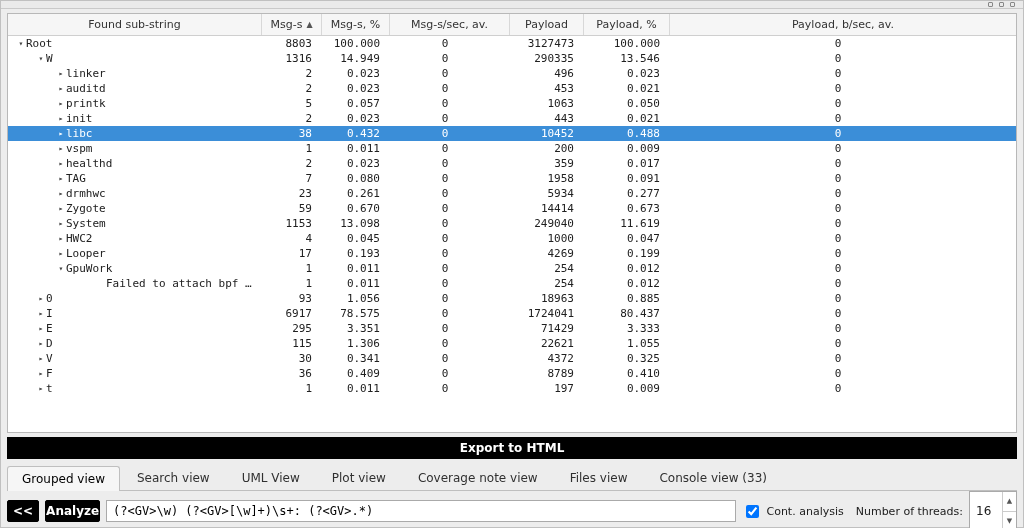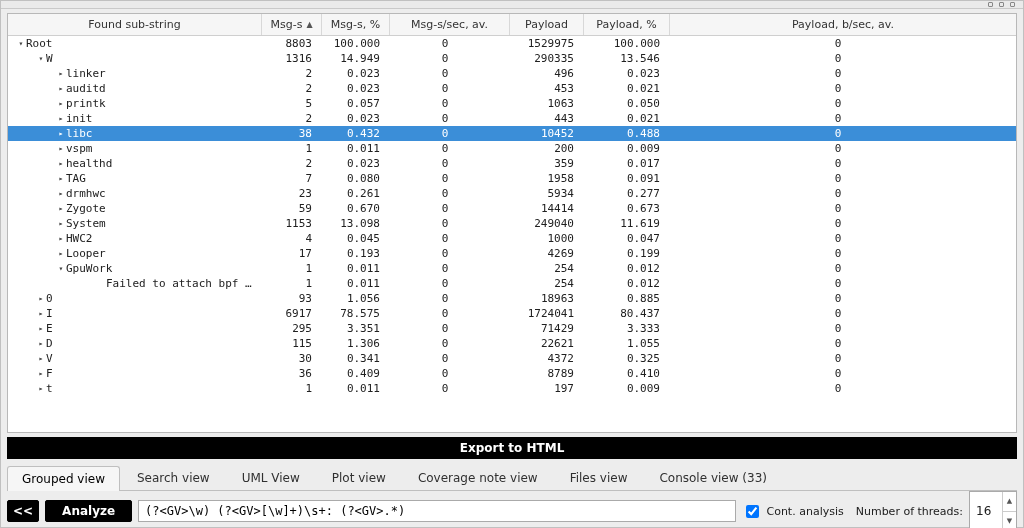--- a/index.html
+++ b/index.html
@@ -113,21 +113,21 @@
     color:#000;
   }
   
   .bottombar {
     margin: 8px 6px 4px 6px;
     display:flex; align-items:center; gap:6px;
     height: 24px;
   }
   .btn {
     background:#000; color:#fff; font-weight:bold;
-    padding:3px 16px; font-size:12px;
+    padding:3px 0; font-size:12px;
     border:1px solid #000;
     border-radius:2px;
     cursor:pointer;
     display:inline-flex; align-items:center; justify-content:center;
   }
   .btn.back { padding:3px 5px; font-size:12px; }
   .regex-input {
     flex:1;
     font-family:"DejaVu Sans Mono", monospace;
     font-size:12px;
@@ -188,21 +188,21 @@
     </div>
     <div class="tree-body" id="tree-body">
         <div class="row">
           <div class="cell name" style="padding-left: 8px;">
             <span class="caret">▾</span>
             <span> Root</span>
           </div>
           <div class="cell">8803</div>
           <div class="cell">100.000</div>
           <div class="cell center">0</div>
-          <div class="cell">1529975</div>
+          <div class="cell">3127473</div>
           <div class="cell">100.000</div>
           <div class="cell center">0</div>
         </div>
         <div class="row">
           <div class="cell name" style="padding-left: 28px;">
             <span class="caret">▾</span>
             <span> W</span>
           </div>
           <div class="cell">1316</div>
           <div class="cell">14.949</div>

